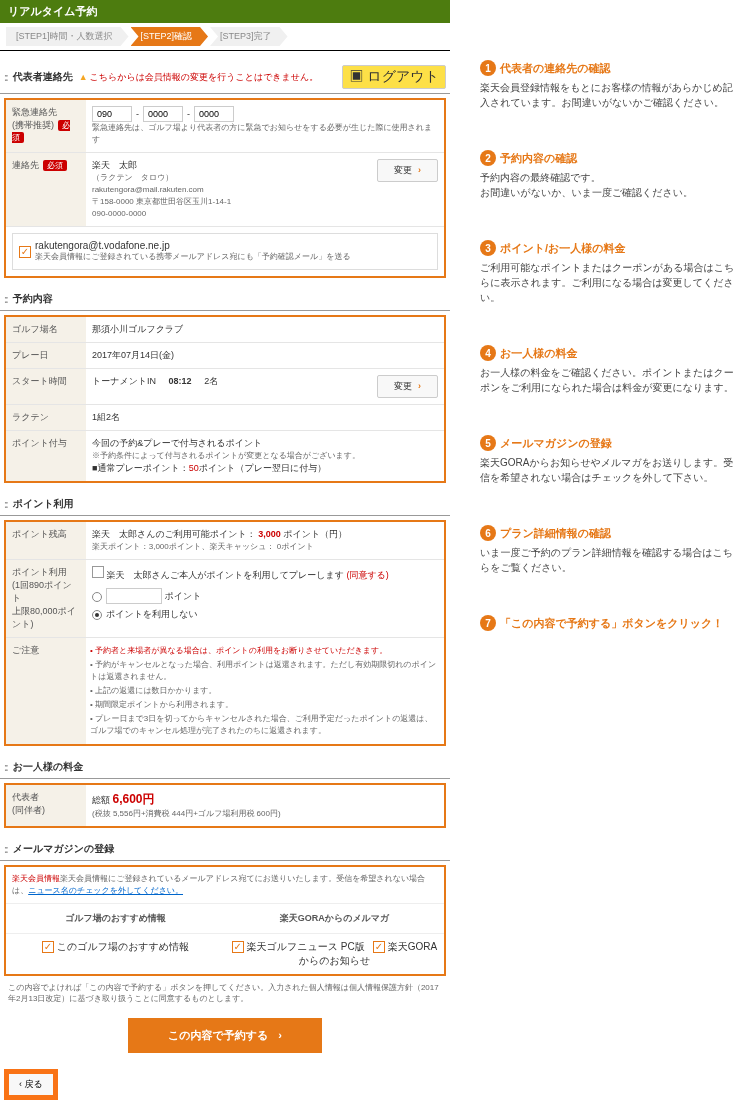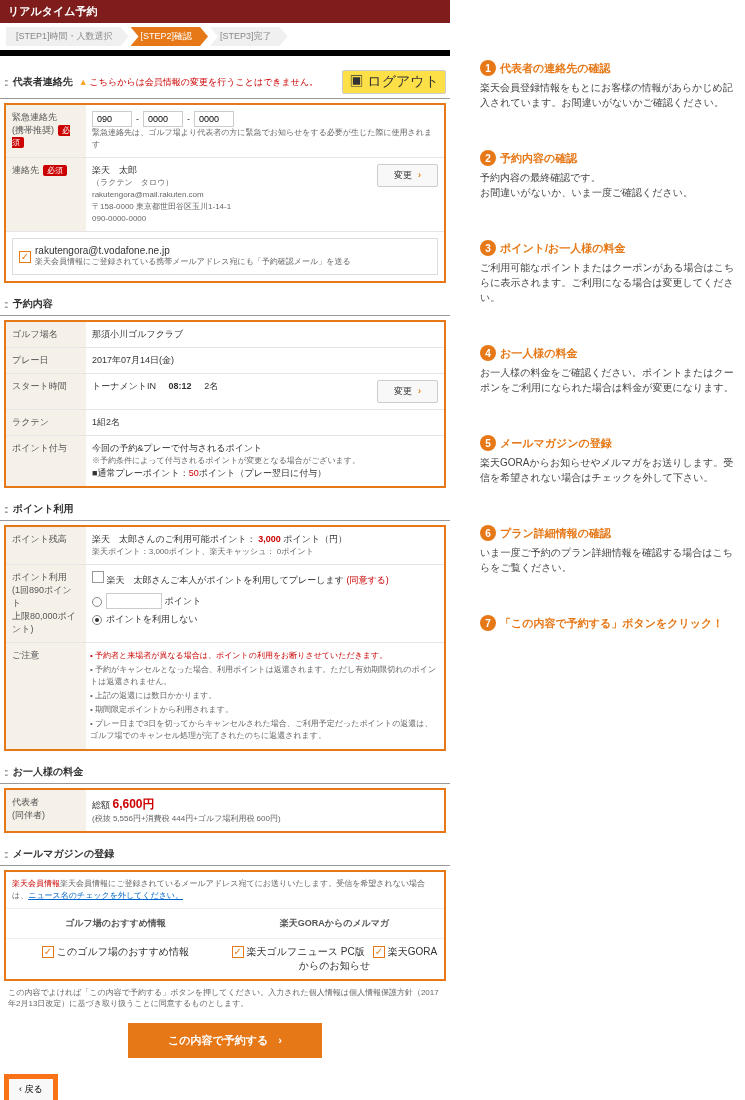--- a/index.html
+++ b/index.html
@@ -1,21 +1,21 @@
 <!DOCTYPE html>
 <html><head>
 <meta charset="utf-8">
 <style>
 * { margin: 0; padding: 0; box-sizing: border-box; font-family: "Hiragino Kaku Gothic Pro", "Meiryo", sans-serif; }
 body { background: #fff; width: 745px; font-size: 10px; color: #333; }
 .page { display: flex; }
 .left-col { width: 450px; }
 .right-col { width: 295px; padding: 60px 10px 10px 30px; }
-.titlebar { background: #7f1d1d; color: #fff; padding: 4px 8px; font-size: 11px; font-weight: bold; }
-.steps { display: flex; background: #fff; border-bottom: 6px solid #000000; padding: 4px 6px; gap: 2px; }
+.titlebar { background: #4d7c0f; color: #fff; padding: 4px 8px; font-size: 11px; font-weight: bold; }
+.steps { display: flex; background: #fff; border-bottom: 1px solid #000000; padding: 4px 6px; gap: 2px; }
 .step { font-size: 9px; padding: 3px 16px 3px 10px; color: #888; position: relative; background: #f0f0f0; clip-path: polygon(0 0, calc(100% - 8px) 0, 100% 50%, calc(100% - 8px) 100%, 0 100%, 8px 50%); }
 .step:first-child { clip-path: polygon(0 0, calc(100% - 8px) 0, 100% 50%, calc(100% - 8px) 100%, 0 100%); }
 .step.active { background: #e67817; color: #fff; }
 .sec-head { display: flex; align-items: center; gap: 6px; padding: 6px 4px 4px; border-bottom: 1px solid #999; margin-top: 8px; }
 .sec-head::before { content: "::"; color: #999; font-weight: bold; letter-spacing: -2px; }
 .sec-title { font-size: 10px; font-weight: bold; }
 .sec-warn { color: #c00; font-size: 9px; }
 .sec-warn::before { content: "▲"; color: #f5a623; margin-right: 2px; }
 .logout-btn { margin-left: auto; font-size: 14px; border: 1px solid #ccc; padding: 2px 6px; border-radius: 2px; background: #fde047; }
 .block { border: 2px solid #e67817; margin: 4px 4px 0; }

